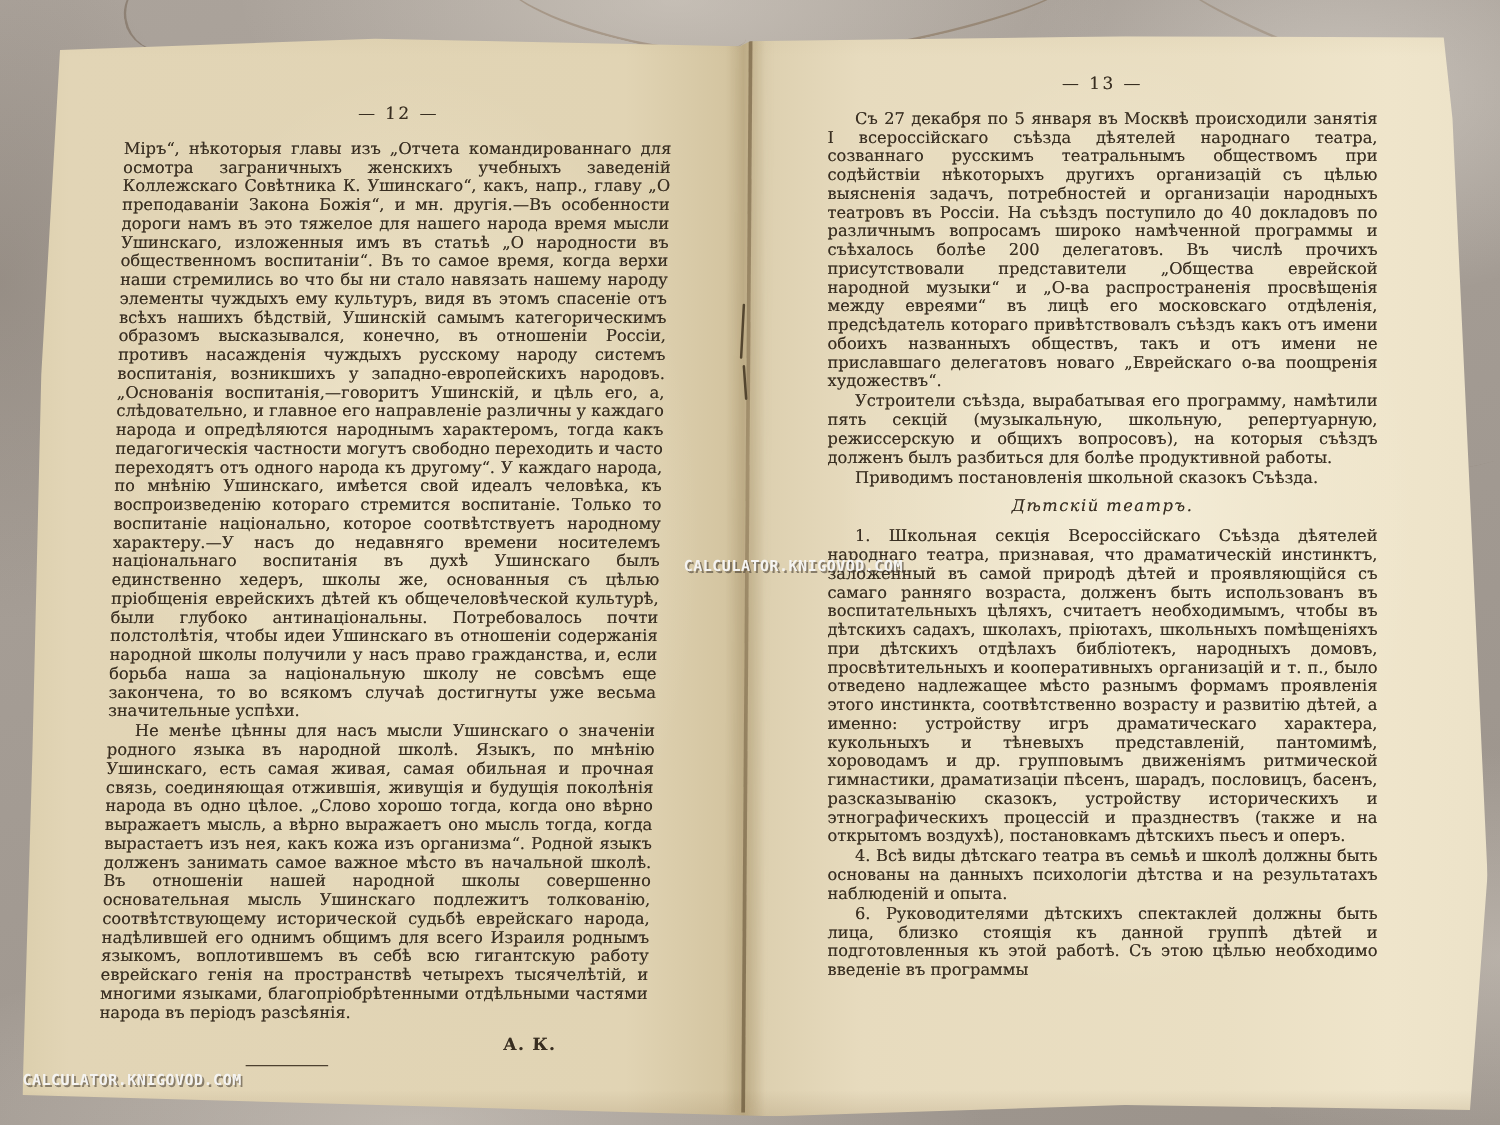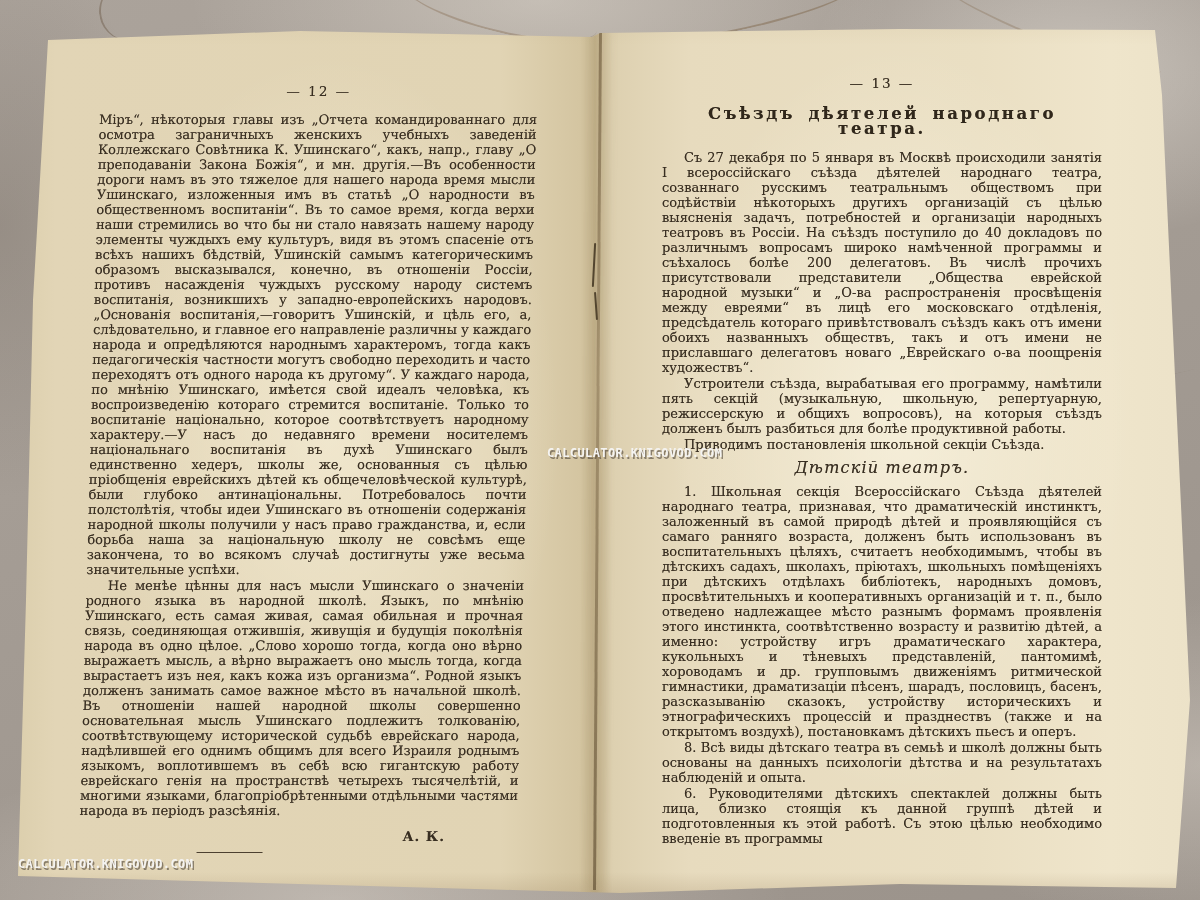--- a/index.html
+++ b/index.html
@@ -52,24 +52,24 @@
     text-align:justify;text-shadow:0 0 .4px rgba(56,46,34,.55);}
   .page p{margin:0 0 1px 0;text-indent:22px;}
   .page p.no-indent{text-indent:0;}
   .pnum{text-align:center;font-size:13.5px;letter-spacing:2px;margin-bottom:13px;text-indent:0;}
 
   .page-left{left:100px;top:84px;width:438px;transform:skewX(-1.6deg);transform-origin:top left;}
   .signature{text-align:right;padding-right:72px;font-weight:bold;font-size:13.5px;
     letter-spacing:1px;margin-top:11px;}
   .end-rule{width:66px;height:0;border-top:1.5px solid #4c4030;margin:8px 0 0 118px;}
 
-  .page-right{left:662px;top:76px;width:440px;}
+  .page-right{left:662px;top:60px;width:440px;}
   .article-title{font-size:16.5px;font-weight:bold;letter-spacing:2.6px;word-spacing:5px;
     text-align:center;margin:15px 0 14px 0;color:#30271b;}
-  .section-heading{font-style:italic;font-size:16px;font-weight:normal;text-align:center;
+  .section-heading{font-style:italic;font-size:13px;font-weight:normal;text-align:center;
     letter-spacing:1.2px;margin:8px 0 9px 0;}
 
   
   .watermark{position:absolute;font-family:"DejaVu Sans Mono",monospace;font-weight:bold;
     font-size:12px;letter-spacing:.4px;color:#f4f3f1;
     text-shadow:1.5px 1.5px 0 rgba(62,52,44,.55);white-space:nowrap;}
   .wm-center{left:547px;top:446px;}
   .wm-bottom{left:18px;top:857px;}
 </style>
 </head>
@@ -91,26 +91,25 @@
     <div class="page page-left">
       <div class="pnum">— 12 —</div>
       <p class="no-indent">Міръ“, нѣкоторыя главы изъ „Отчета командированнаго для осмотра заграничныхъ женскихъ учебныхъ заведеній Коллежскаго Совѣтника К. Ушинскаго“, какъ, напр., главу „О преподаваніи Закона Божія“, и мн. другія.—Въ особенности дороги намъ въ это тяжелое для нашего народа время мысли Ушинскаго, изложенныя имъ въ статьѣ „О народности въ общественномъ воспитаніи“. Въ то самое время, когда верхи наши стремились во что бы ни стало навязать нашему народу элементы чуждыхъ ему культуръ, видя въ этомъ спасеніе отъ всѣхъ нашихъ бѣдствій, Ушинскій самымъ категорическимъ образомъ высказывался, конечно, въ отношеніи Россіи, противъ насажденія чуждыхъ русскому народу системъ воспитанія, возникшихъ у западно-европейскихъ народовъ. „Основанія воспитанія,—говоритъ Ушинскій, и цѣль его, а, слѣдовательно, и главное его направленіе различны у каждаго народа и опредѣляются народнымъ характеромъ, тогда какъ педагогическія частности могутъ свободно переходить и часто переходятъ отъ одного народа къ другому“. У каждаго народа, по мнѣнію Ушинскаго, имѣется свой идеалъ человѣка, къ воспроизведенію котораго стремится воспитаніе. Только то воспитаніе національно, которое соотвѣтствуетъ народному характеру.—У насъ до недавняго времени носителемъ національнаго воспитанія въ духѣ Ушинскаго былъ единственно хедеръ, школы же, основанныя съ цѣлью пріобщенія еврейскихъ дѣтей къ общечеловѣческой культурѣ, были глубоко антинаціональны. Потребовалось почти полстолѣтія, чтобы идеи Ушинскаго въ отношеніи содержанія народной школы получили у насъ право гражданства, и, если борьба наша за національную школу не совсѣмъ еще закончена, то во всякомъ случаѣ достигнуты уже весьма значительные успѣхи.</p>
       <p>Не менѣе цѣнны для насъ мысли Ушинскаго о значеніи родного языка въ народной школѣ. Языкъ, по мнѣнію Ушинскаго, есть самая живая, самая обильная и прочная связь, соединяющая отжившія, живущія и будущія поколѣнія народа въ одно цѣлое. „Слово хорошо тогда, когда оно вѣрно выражаетъ мысль, а вѣрно выражаетъ оно мысль тогда, когда вырастаетъ изъ нея, какъ кожа изъ организма“. Родной языкъ долженъ занимать самое важное мѣсто въ начальной школѣ. Въ отношеніи нашей народной школы совершенно основательная мысль Ушинскаго подлежитъ толкованію, соотвѣтствующему исторической судьбѣ еврейскаго народа, надѣлившей его однимъ общимъ для всего Израиля роднымъ языкомъ, воплотившемъ въ себѣ всю гигантскую работу еврейскаго генія на пространствѣ четырехъ тысячелѣтій, и многими языками, благопріобрѣтенными отдѣльными частями народа въ періодъ разсѣянія.</p>
       <div class="signature">А. К.</div>
       <div class="end-rule"></div>
     </div>
 
     <div class="page page-right">
       <div class="pnum">— 13 —</div>
-      <div class="article-title">Съѣздъ дѣятелей народнаго театра.</div>
       <p>Съ 27 декабря по 5 января въ Москвѣ происходили занятія I всероссійскаго съѣзда дѣятелей народнаго театра, созваннаго русскимъ театральнымъ обществомъ при содѣйствіи нѣкоторыхъ другихъ организацій съ цѣлью выясненія задачъ, потребностей и организаціи народныхъ театровъ въ Россіи. На съѣздъ поступило до 40 докладовъ по различнымъ вопросамъ широко намѣченной программы и съѣхалось болѣе 200 делегатовъ. Въ числѣ прочихъ присутствовали представители „Общества еврейской народной музыки“ и „О-ва распространенія просвѣщенія между евреями“ въ лицѣ его московскаго отдѣленія, предсѣдатель котораго привѣтствовалъ съѣздъ какъ отъ имени обоихъ названныхъ обществъ, такъ и отъ имени не приславшаго делегатовъ новаго „Еврейскаго о-ва поощренія художествъ“.</p>
       <p>Устроители съѣзда, вырабатывая его программу, намѣтили пять секцій (музыкальную, школьную, репертуарную, режиссерскую и общихъ вопросовъ), на которыя съѣздъ долженъ былъ разбиться для болѣе продуктивной работы.</p>
-      <p>Приводимъ постановленія школьной секціи Съѣзда.</p>
+      <p>Приводимъ постановленія школьной сказокъ Съѣзда.</p>
       <div class="section-heading">Дѣтскій театръ.</div>
       <p>1. Школьная секція Всероссійскаго Съѣзда дѣятелей народнаго театра, признавая, что драматическій инстинктъ, заложенный въ самой природѣ дѣтей и проявляющійся съ самаго ранняго возраста, долженъ быть использованъ въ воспитательныхъ цѣляхъ, считаетъ необходимымъ, чтобы въ дѣтскихъ садахъ, школахъ, пріютахъ, школьныхъ помѣщеніяхъ при дѣтскихъ отдѣлахъ библіотекъ, народныхъ домовъ, просвѣтительныхъ и кооперативныхъ организацій и т. п., было отведено надлежащее мѣсто разнымъ формамъ проявленія этого инстинкта, соотвѣтственно возрасту и развитію дѣтей, а именно: устройству игръ драматическаго характера, кукольныхъ и тѣневыхъ представленій, пантомимѣ, хороводамъ и др. групповымъ движеніямъ ритмической гимнастики, драматизаціи пѣсенъ, шарадъ, пословицъ, басенъ, разсказыванію сказокъ, устройству историческихъ и этнографическихъ процессій и празднествъ (также и на открытомъ воздухѣ), постановкамъ дѣтскихъ пьесъ и оперъ.</p>
-      <p>8. Всѣ виды дѣтскаго театра въ семьѣ и школѣ должны быть основаны на данныхъ психологіи дѣтства и на результатахъ наблюденій и опыта.</p>
+      <p>4. Всѣ виды дѣтскаго театра въ семьѣ и школѣ должны быть основаны на данныхъ психологіи дѣтства и на результатахъ наблюденій и опыта.</p>
       <p>6. Руководителями дѣтскихъ спектаклей должны быть лица, близко стоящія къ данной группѣ дѣтей и подготовленныя къ этой работѣ. Съ этою цѣлью необходимо введеніе въ программы</p>
     </div>
   </div>
 
   <div class="watermark wm-center">CALCULATOR.KNIGOVOD.COM</div>
   <div class="watermark wm-bottom">CALCULATOR.KNIGOVOD.COM</div>
 </div>
 
 </body></html>

